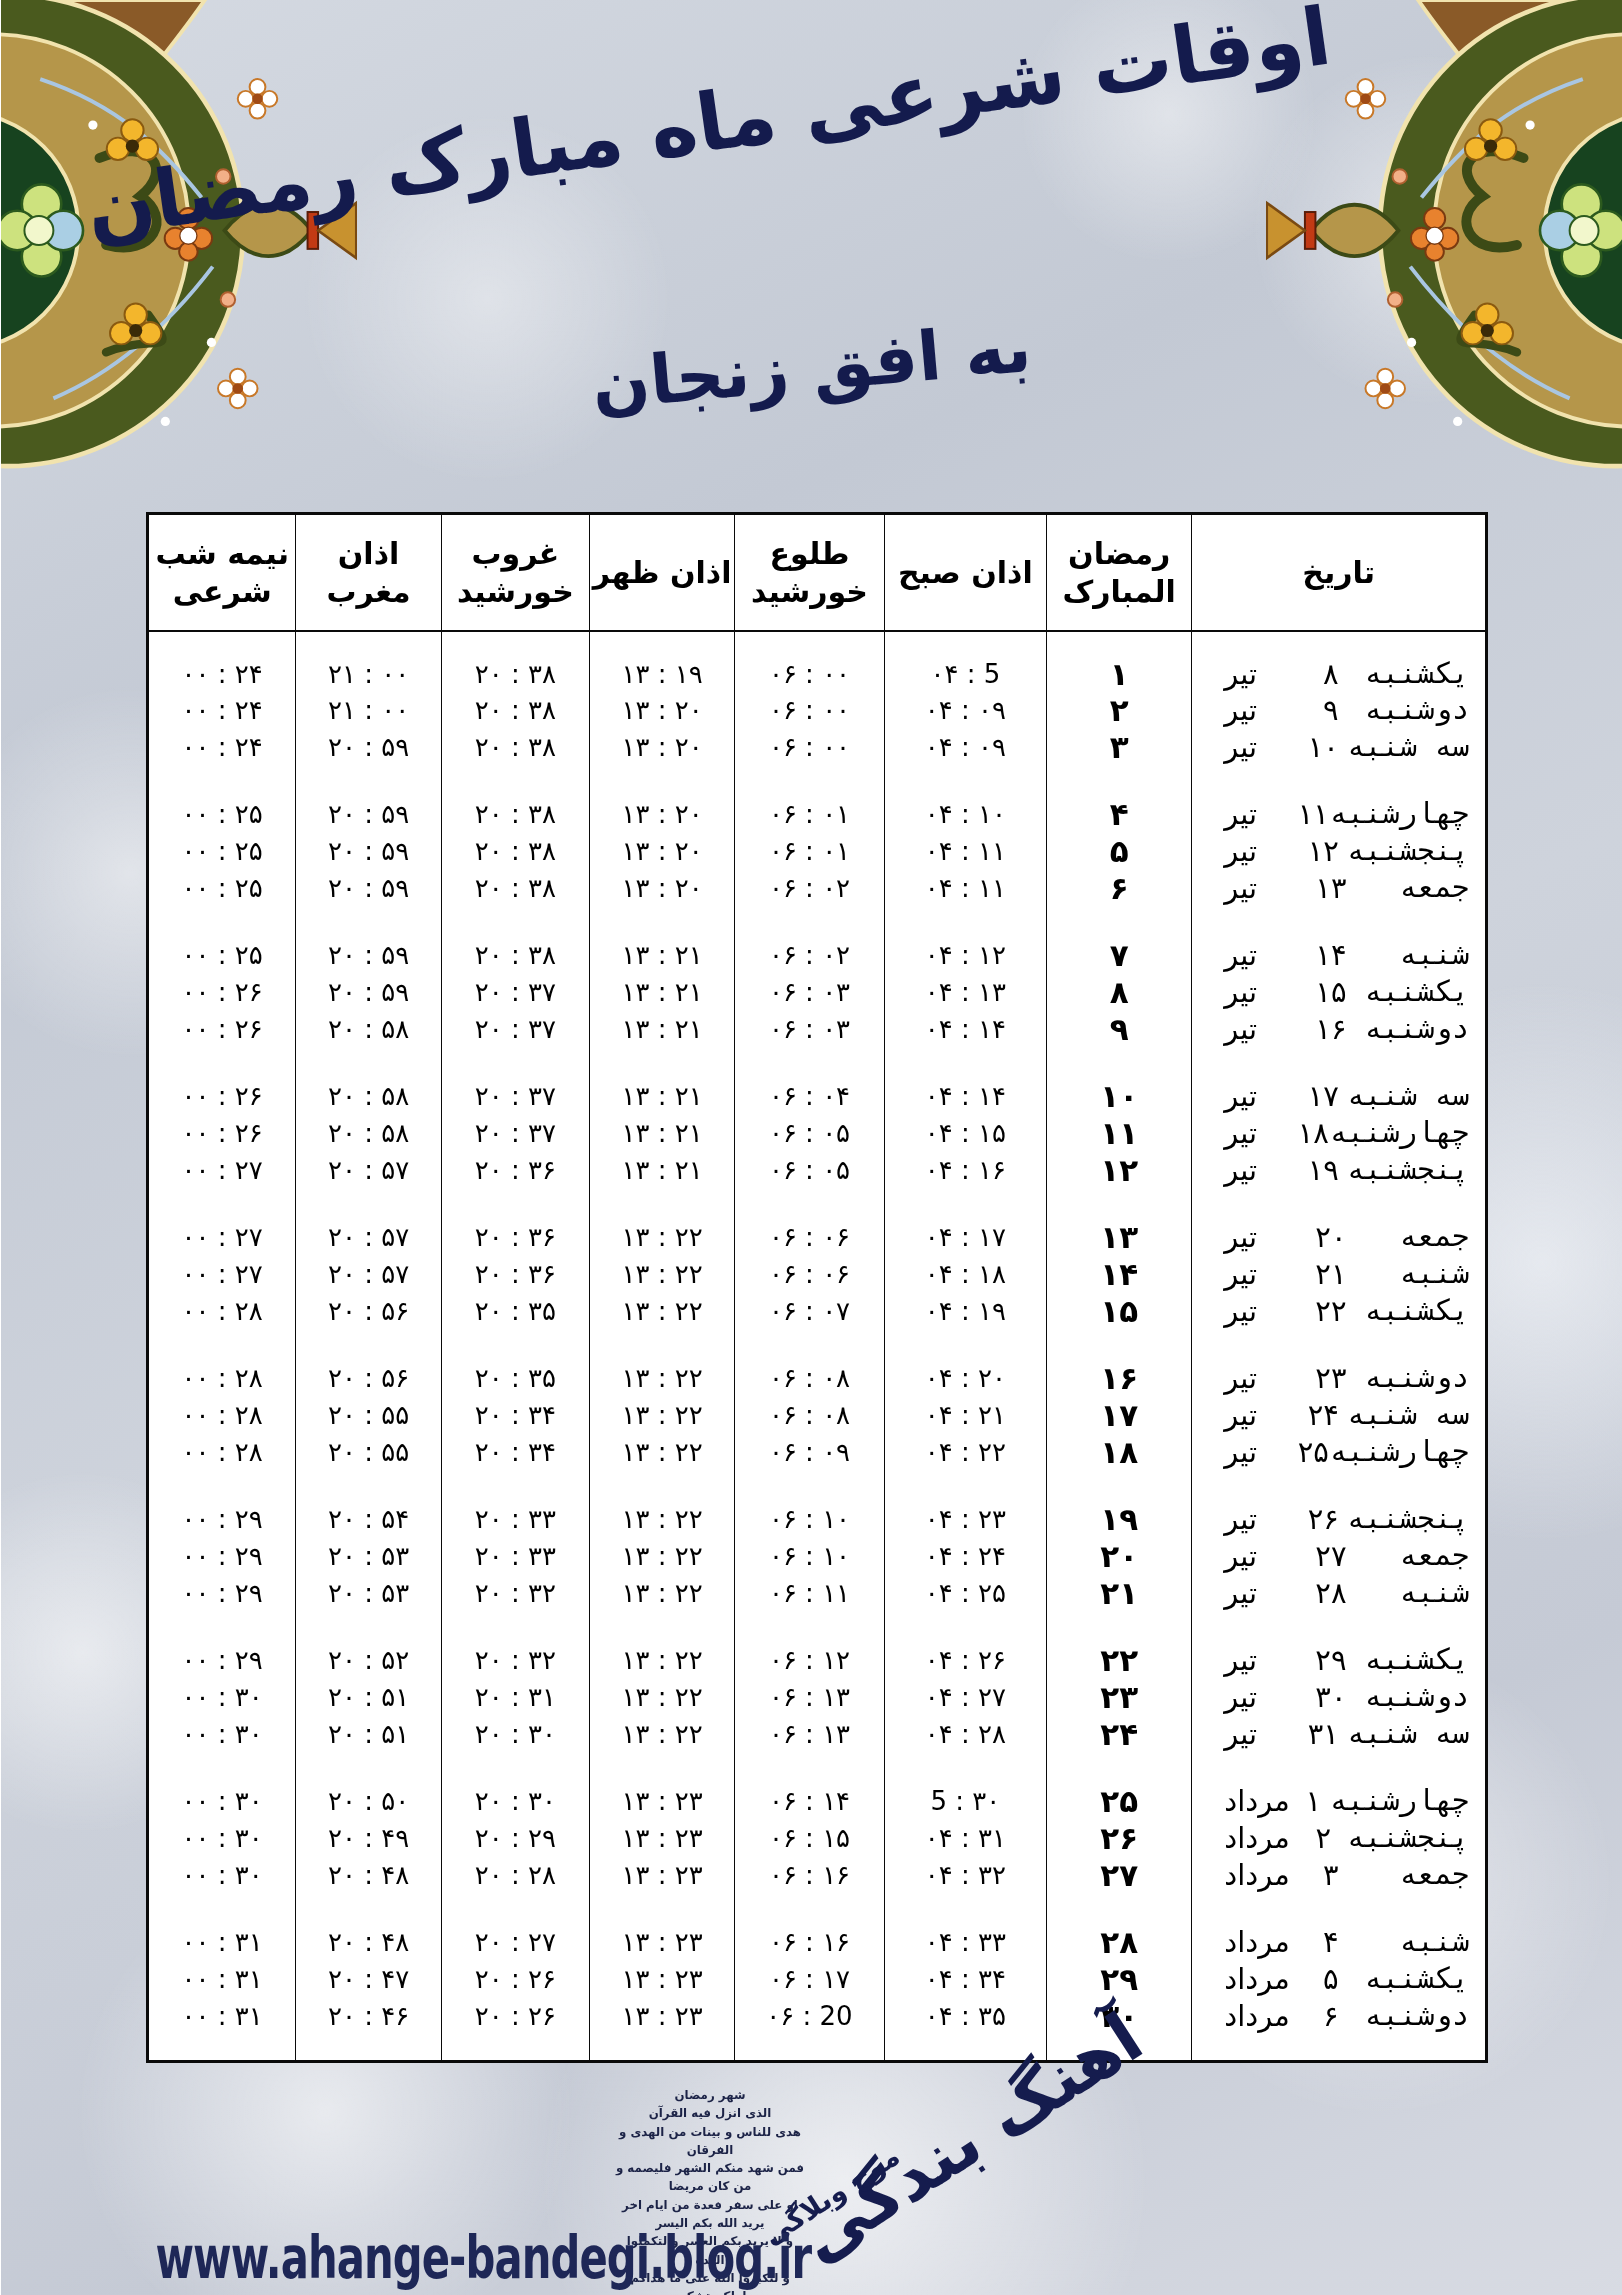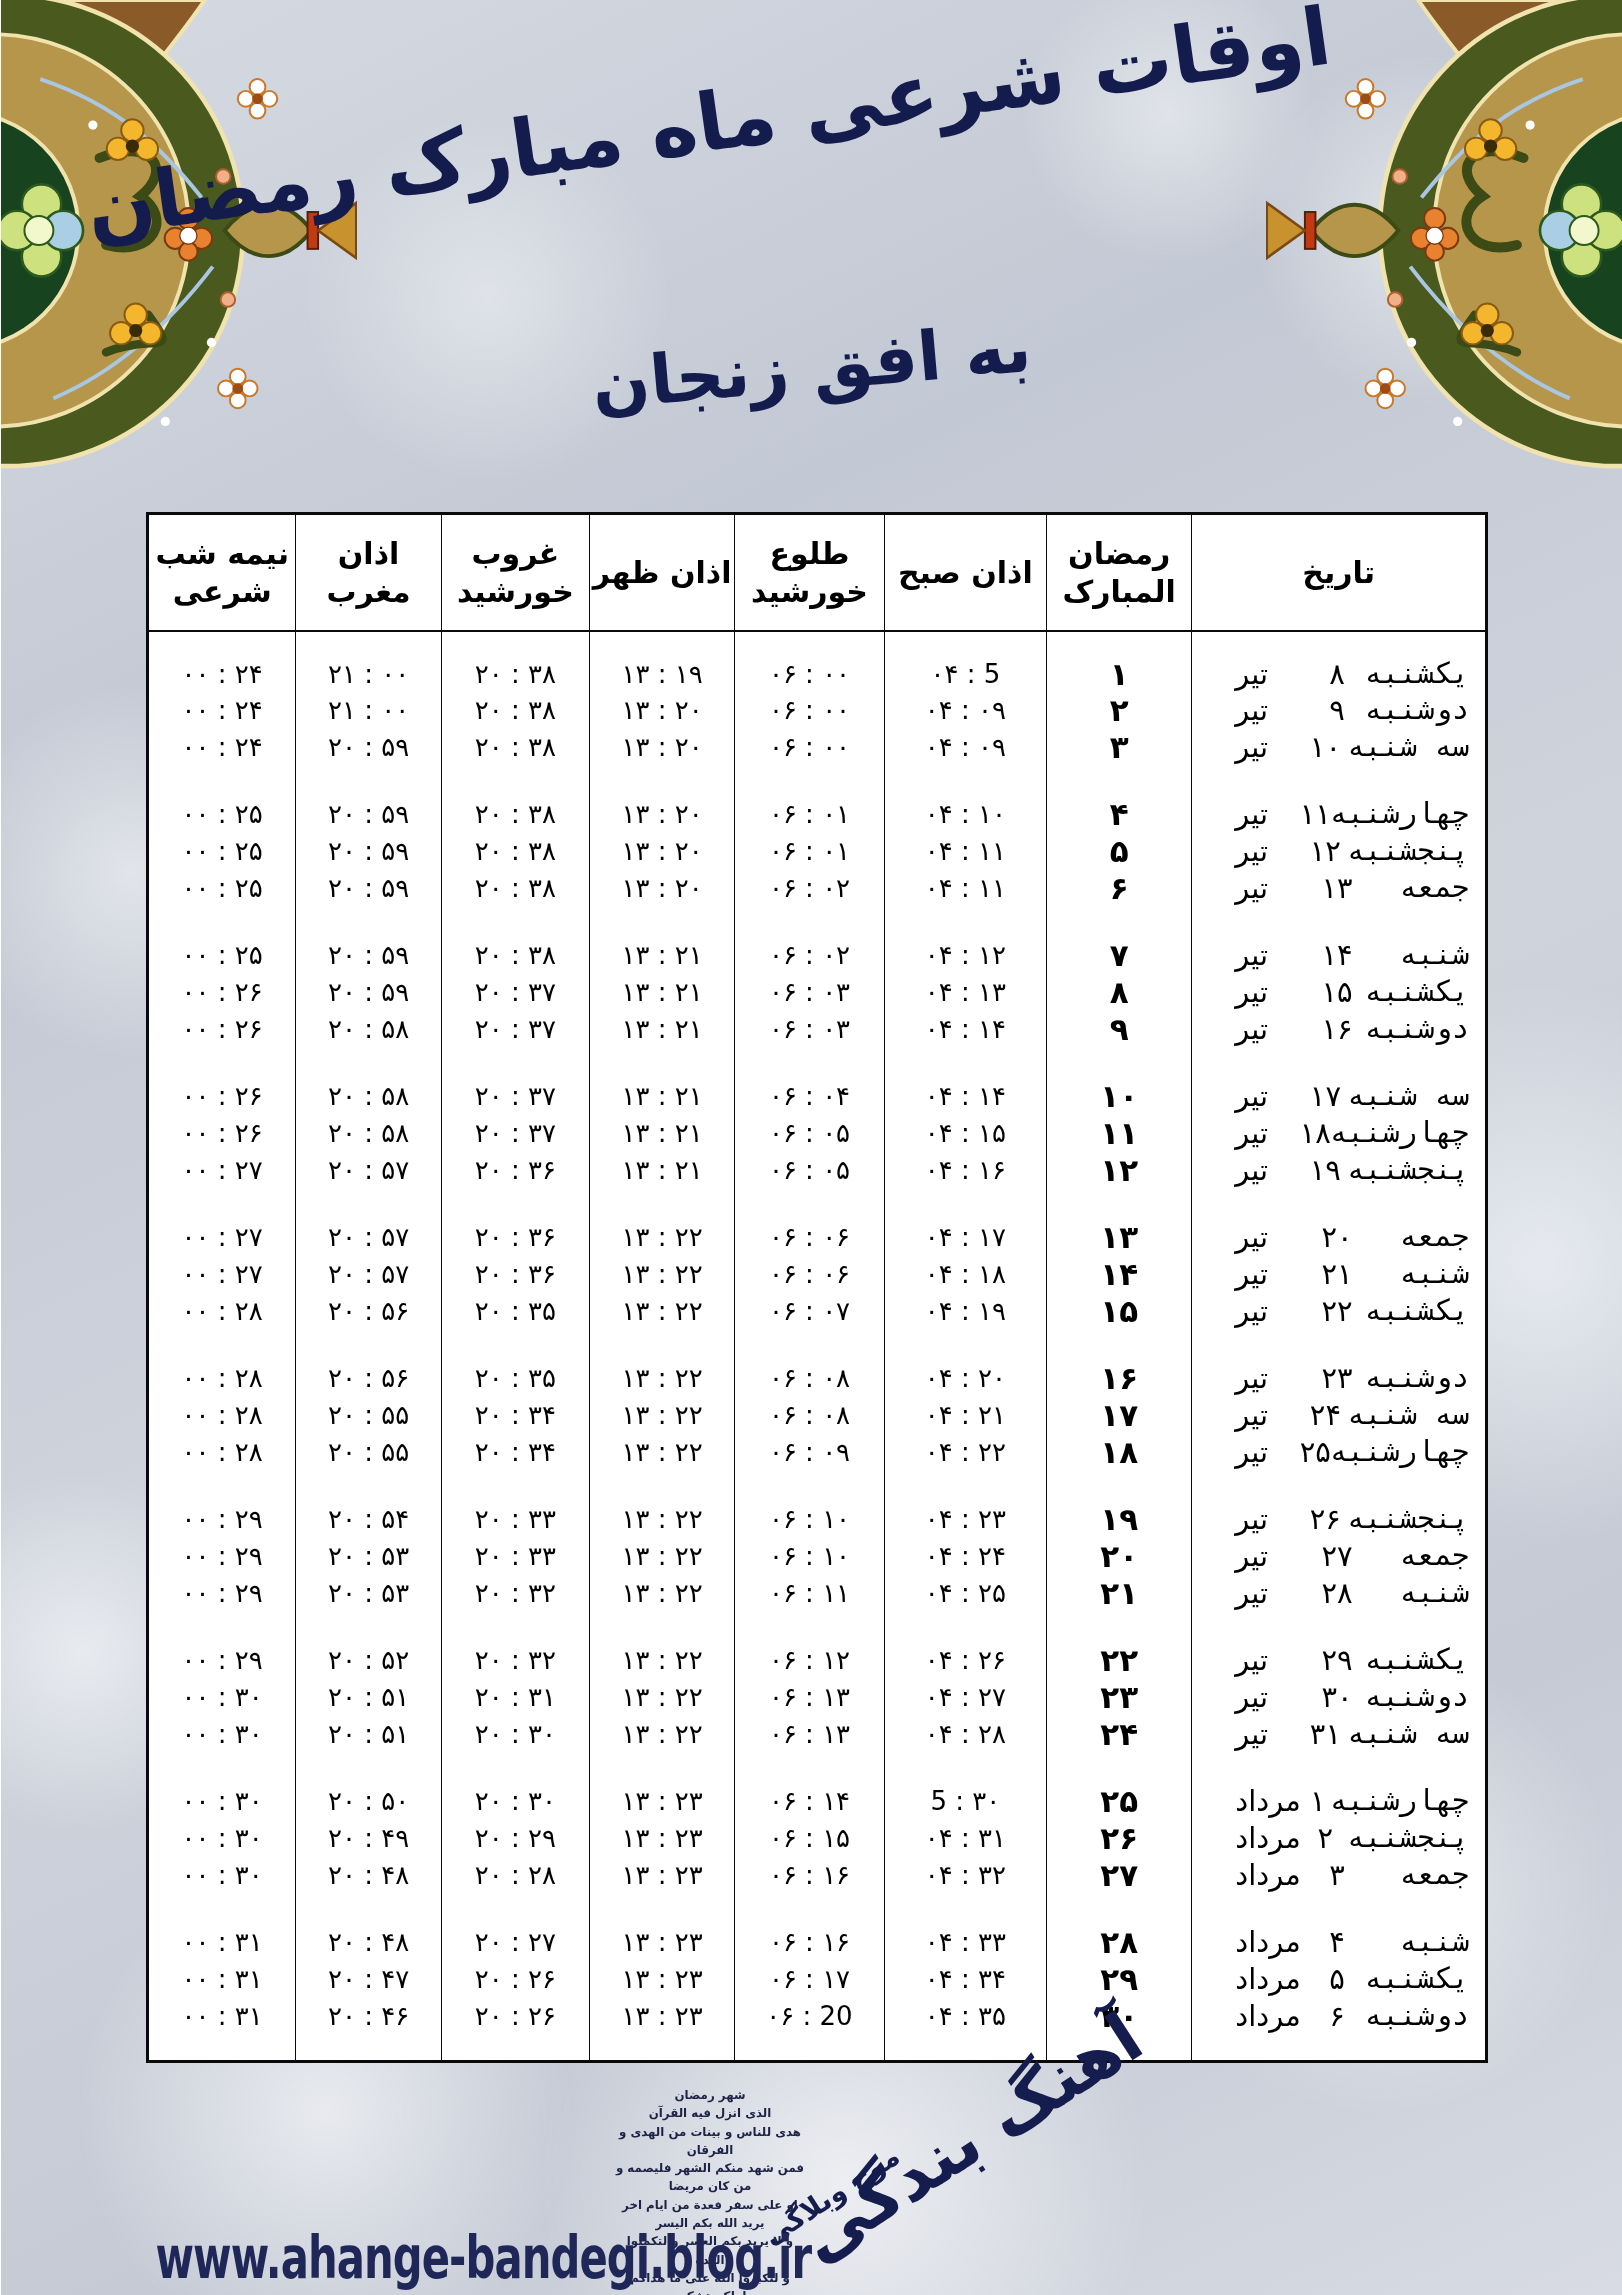--- a/index.html
+++ b/index.html
@@ -50,21 +50,21 @@
   col.c-maghreb{width:145px;} col.c-nime{width:148px;}
   tbody tr{height:37px;}
   tbody tr:first-child td{padding-top:23.6px;}
   tbody tr:nth-child(3n) td{padding-bottom:31px;}
   tbody tr:last-child td{padding-bottom:26px;}
   td.time{direction:ltr;text-align:center;font-size:26px;letter-spacing:1.3px;white-space:nowrap;}
   td.ram{text-align:center;font-size:31px;font-weight:bold;}
   td.date-td .date-cell{display:flex;flex-direction:row;align-items:center;font-size:29px;}
   .d-week{width:46%;text-align:right;padding-right:15.7px;white-space:nowrap;font-family:Liberation Mono, monospace;}
   .d-day{width:21%;text-align:center;}
-  .d-month{width:33%;text-align:left;padding-left:43px;}
+  .d-month{width:33%;text-align:left;padding-left:32px;}
   .hdr-l2:empty{display:none;}
   .footer-verse{
     position:absolute;left:612px;top:2086px;width:196px;text-align:center;
     font-size:11.8px;line-height:1.55;color:#1c2347;direction:rtl;font-weight:bold;
   }
   .logo-main{
     position:absolute;left:798px;top:2091px;width:366px;text-align:center;
     font-size:68px;font-weight:bold;color:#151c4e;direction:rtl;
     transform:rotate(-33deg);white-space:nowrap;
   }

